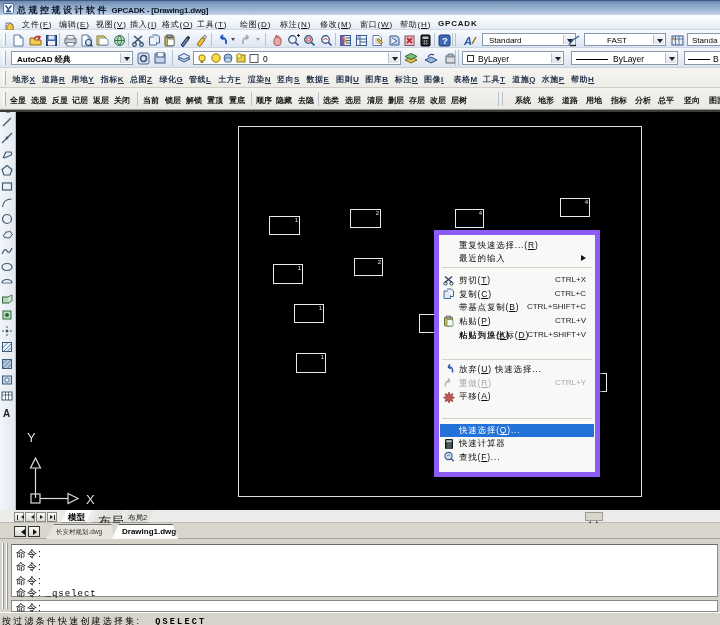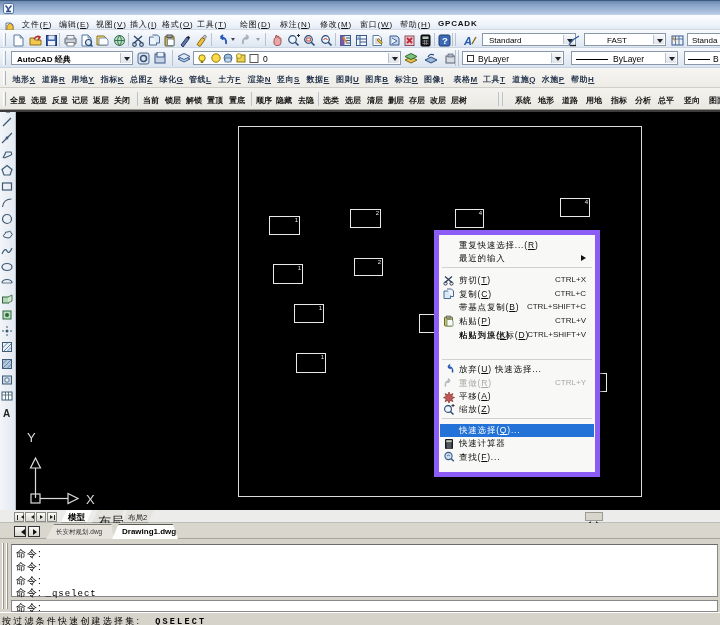--- a/index.html
+++ b/index.html
@@ -58,20 +58,21 @@
 
 #status{left:0;top:612px;width:720px;height:13px;background:#d6d3ca;border-top:1px solid #fff;font-size:8.5px;color:#000;}
 </style></head><body>
 <div id="app">
   <div class="abs" id="title">
       <div class="abs" id="ticon">
         <svg width="9" height="9" style="position:absolute;left:0px;top:0px">
           <path d="M1.5 1.5 l2.5 3 v3 M7.5 1.5 l-2.5 3 M2 7.5 h5 M4.5 5 v2.5" stroke="#2a4a8c" stroke-width="1.4" fill="none"></path>
         </svg>
       </div>
+      <div class="abs txt"><span style="font-size:9px;letter-spacing:2.5px">总规控规设计软件</span> <span style="font-size:8px;letter-spacing:-0.2px">GPCADK - [Drawing1.dwg]</span></div>
     </div>
   <div class="abs" id="menubar">
     <div class="abs" style="left:5px;top:2px;width:11px;height:11px"><svg width="11" height="11">
           <path d="M1 3 h5 l2 2 v5 h-7 z" fill="#e8edf4" stroke="#5b7db0" stroke-width="1"></path>
           <path d="M2 6 l3 -3 3 3 v4 h-6 z" fill="#f4c23c" stroke="#9a7a18" stroke-width=".8"></path>
         </svg></div>
     <div class="mi" style="left:22px">文件(<u>F</u>)</div>
     <div class="mi" style="left:59px">编辑(<u>E</u>)</div>
     <div class="mi" style="left:96px">视图(<u>V</u>)</div>
     <div class="mi" style="left:130px">插入(<u>I</u>)</div>
@@ -529,28 +530,20 @@
             <path d="M9.5 9.5 q1 -6 -4.5 -5.5 M5 4 l2 -2.5 M5 4 l2.7 1.6" fill="none" stroke="#2858b8" stroke-width="1.5"></path>
           </svg></span>
         <span class="lbl">放弃(<u>U</u>) 快速选择...</span>
       </div>
     <div class="mitem" style="top:154.7px">
         <span class="micon"><svg width="12" height="12">
             <path d="M6 1 l1.2 2.8 2.8 -1.2 -1.2 2.8 2.8 1.2 -2.8 1.2 1.2 2.8 -2.8 -1.2 -1.2 2.8 -1.2 -2.8 -2.8 1.2 1.2 -2.8 -2.8 -1.2 2.8 -1.2 -1.2 -2.8 2.8 1.2 z" fill="#c05858" stroke="#7a2a2a" stroke-width=".6"></path>
           </svg></span>
         <span class="lbl">平移(<u>A</u>)</span>
       </div>
-    <div class="mitem" style="top:167.7px">
-        <span class="micon"><svg width="12" height="12">
-            <circle cx="5" cy="5" r="3.4" fill="#eef4fa" stroke="#2a4a7a" stroke-width="1.1"></circle>
-            <line x1="7.4" y1="7.4" x2="10.5" y2="10.5" stroke="#2a4a7a" stroke-width="1.4"></line>
-            <path d="M8.5 1.5 h3 M10 0 v3" stroke="#222" stroke-width=".9"></path>
-          </svg></span>
-        <span class="lbl">缩放(<u>Z</u>)</span>
-      </div>
     <div class="msep" style="top:183px"></div>
     <div class="mitem hl" style="top:188.7px">
         <span class="lbl">快速选择(<u>Q</u>)...</span>
       </div>
     <div class="mitem" style="top:201.7px">
         <span class="micon"><svg width="12" height="12">
             <rect x="2" y="1" width="8" height="10" rx="1" fill="#1a1a22"></rect>
             <rect x="3.2" y="2.2" width="5.6" height="2.2" fill="#b8ccb8"></rect>
             <path d="M3.2 6 h5.6 M3.2 8 h5.6 M3.2 10 h5.6 M5 5 v5.5 M7 5 v5.5" stroke="#808890" stroke-width=".7"></path>
           </svg></span>

